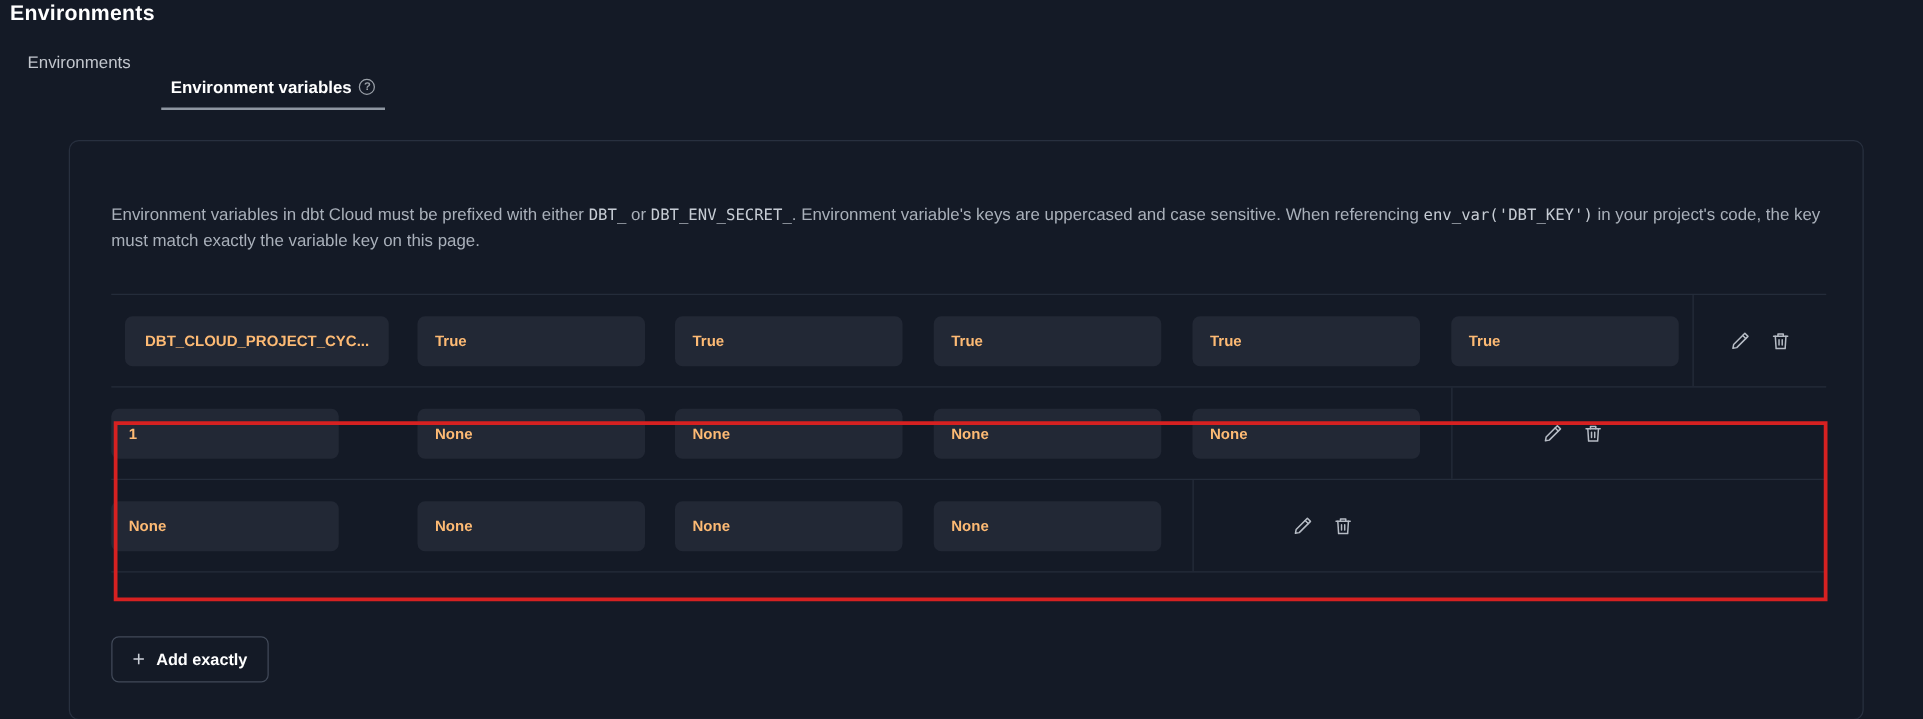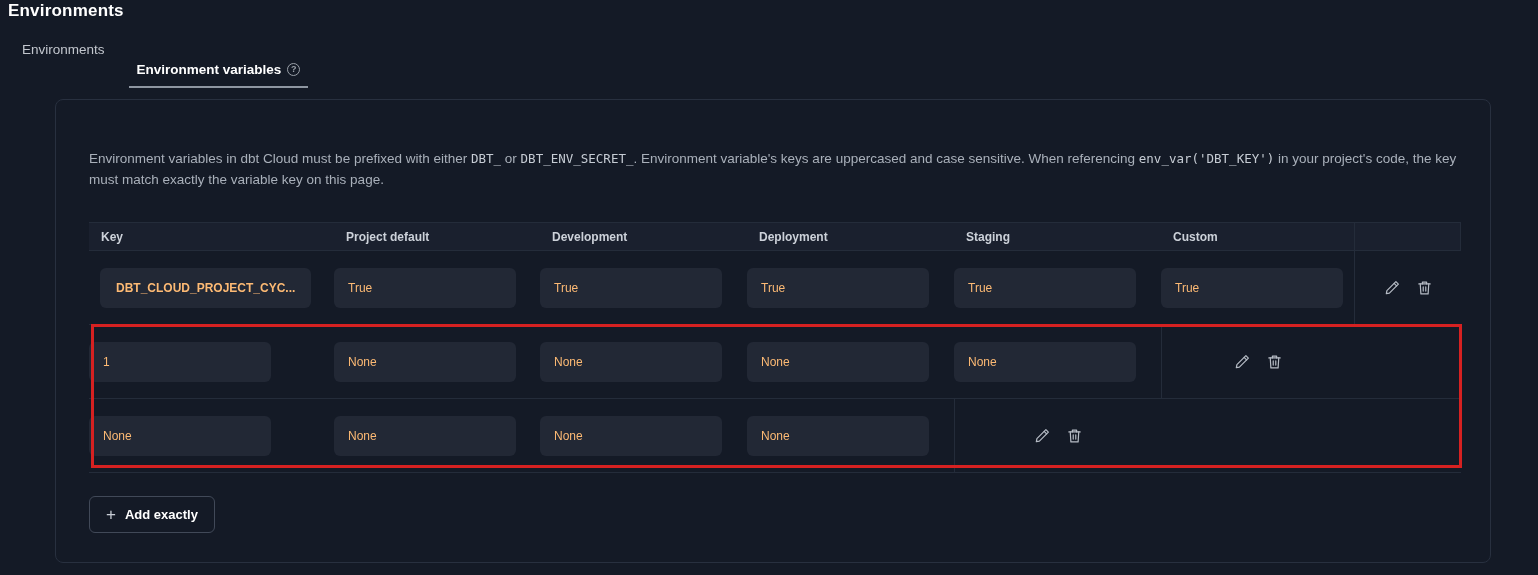--- a/index.html
+++ b/index.html
@@ -29,21 +29,21 @@
     border-bottom: 2px solid #8e96a1;
     padding-left: 8px; padding-right: 8px; margin-left: -8px; margin-top: 20px;
   }
   .help-circle {
     width: 13px; height: 13px; border-radius: 50%;
     border: 1.2px solid #9aa0a8; color: #9aa0a8;
     font-size: 9px; font-weight: bold; line-height: 11px;
     display: inline-flex; align-items: center; justify-content: center;
   }
   .card {
-    position: absolute; left: 55px; top: 99px;
+    position: absolute; left: 55px; top: 112px;
     width: 1436px; height: 464px;
     border: 1px solid #28303f; border-radius: 8px;
     background: #141a26;
     padding-left: 36px;
   }
   .description {
     position: absolute; left: 33px; top: 49px; width: 1368px;
     font-size: 13.5px; line-height: 20.5px; color: #a9b0ba;
   }
   .description .mono {
@@ -74,21 +74,21 @@
   .td { height: 100%; display: flex; align-items: center; }
   .pill {
     background: #222835; border-radius: 6px; height: 40px;
     display: flex; align-items: center;
     font-size: 12px; color: #fdba74;
   }
   .key-pill {
     margin-left: 11px; padding: 0 16px;
     font-weight: bold; white-space: nowrap;
   }
-  .value-pill { width: 182px; padding-left: 14px; }
+  .value-pill { width: 182px; padding-left: 14px; font-weight: bold; }
   .actions-col {
     border-left: 1px solid #242c3a;
     display: flex; align-items: center; justify-content: center; gap: 14px;
     height: 100%;
   }
   .icon-btn {
     width: 18px; height: 18px; color: #b6bcc5; cursor: pointer;
     display: inline-flex; align-items: center; justify-content: center;
   }
   .icon-btn svg { width: 17px; height: 17px; }
@@ -122,29 +122,20 @@
   <div class="tab active">
     <span>Environment variables</span>
     <span class="help-circle">?</span>
   </div>
 </div>
 
 <div class="card">
   <div class="description"><span>Environment variables in dbt Cloud must be prefixed with either </span><span class="mono">DBT_</span><span> or </span><span class="mono">DBT_ENV_SECRET_</span><span>. Environment variable's keys are uppercased and case sensitive. When referencing </span><span class="mono">env_var('DBT_KEY')</span><span> in your project's code, the key must match exactly the variable key on this page.</span></div>
 
   <div class="table">
-    <div class="thead">
-        <div class="th">Key</div>
-        <div class="th">Project default</div>
-        <div class="th">Development</div>
-        <div class="th">Deployment</div>
-        <div class="th">Staging</div>
-        <div class="th">Custom</div>
-        <div class="actions-col"></div>
-      </div>
     <div id="tbody">
         <div class="trow">
     <div class="td">
       <div class="pill key-pill">DBT_CLOUD_PROJECT_CYC...</div>
     </div>
     <div class="td">
             <div class="pill value-pill">True</div>
           </div>
           <div class="td">
             <div class="pill value-pill">True</div>

